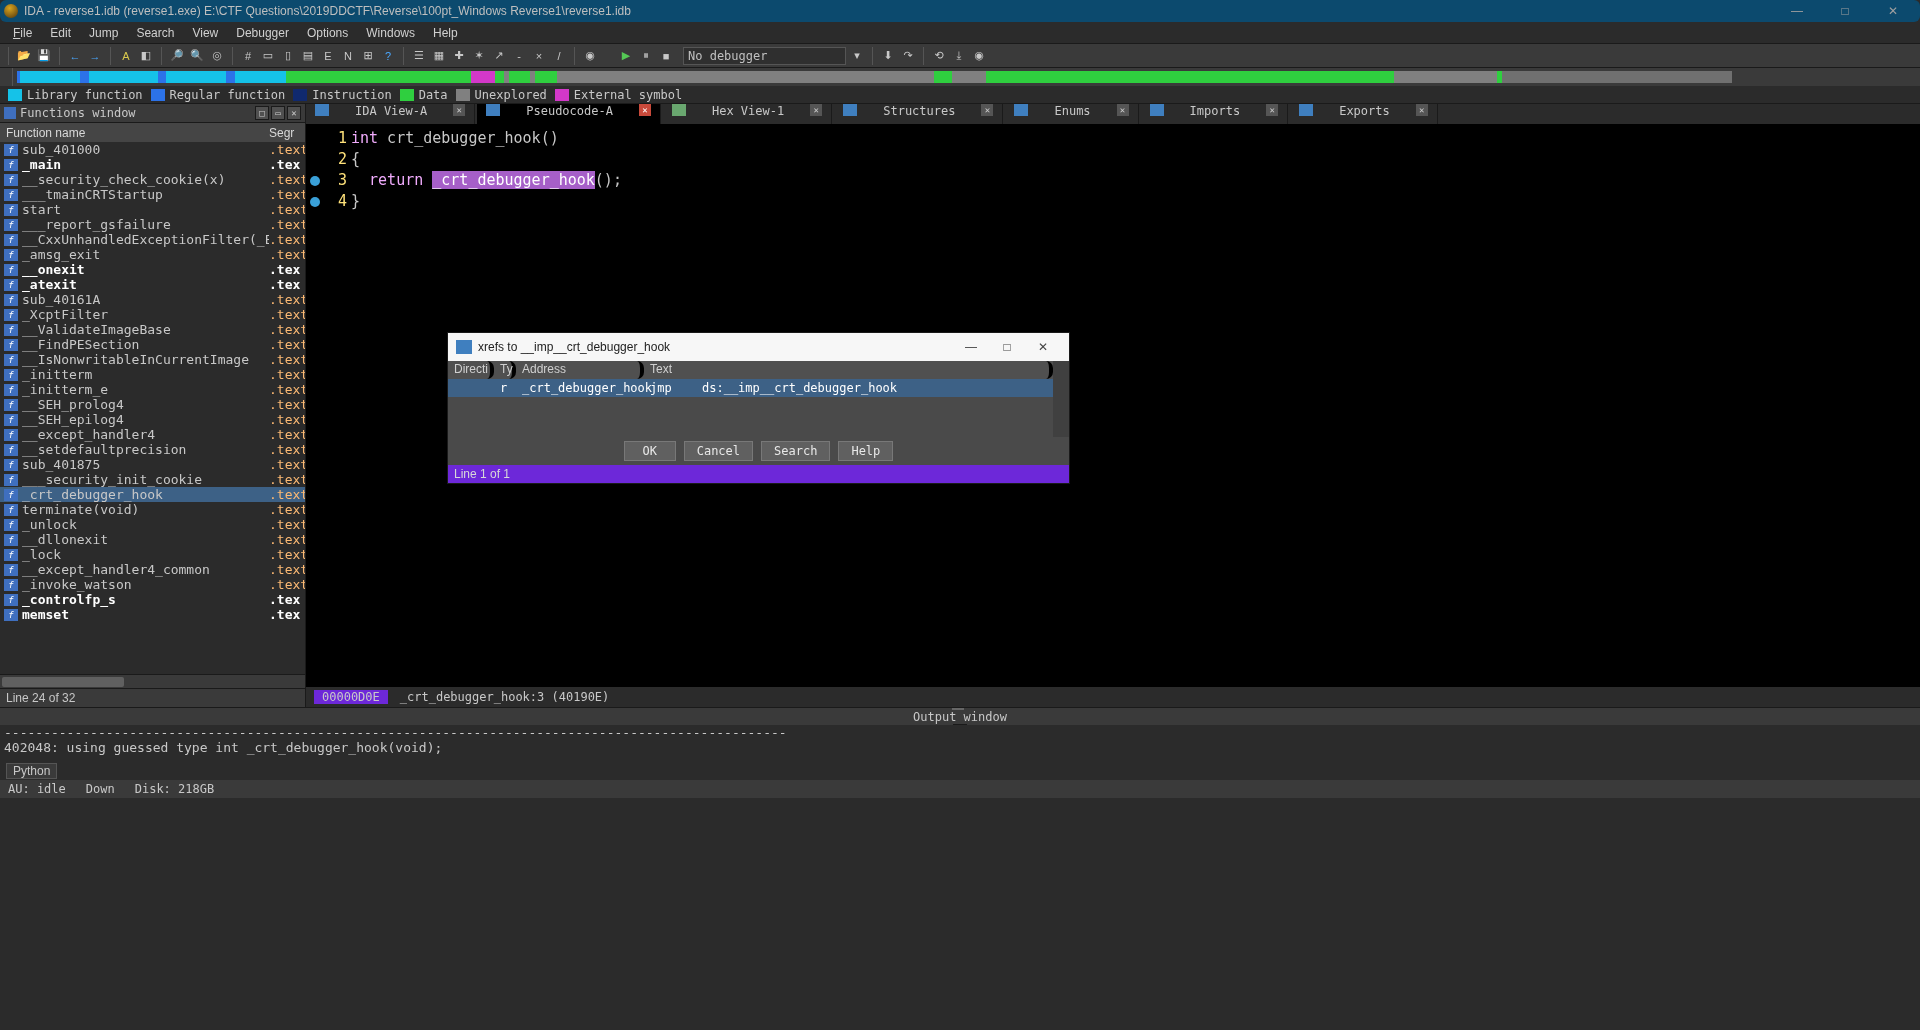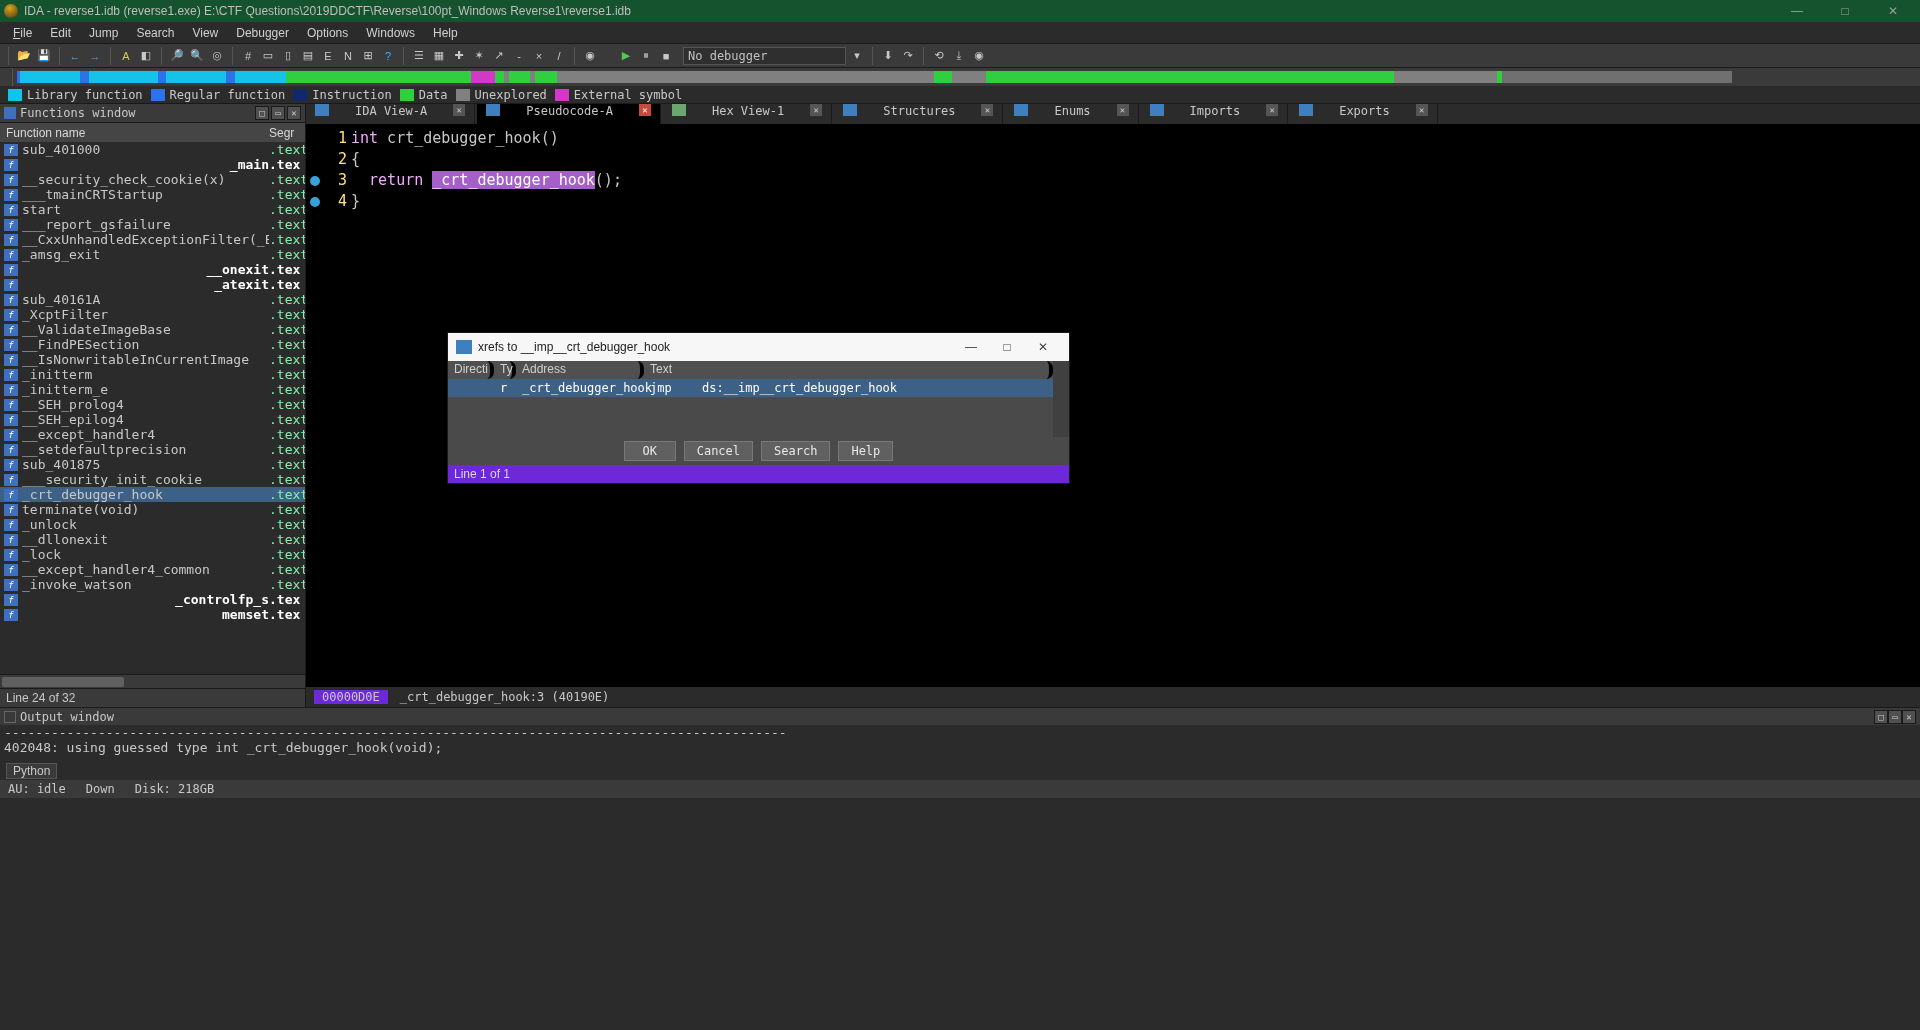--- a/index.html
+++ b/index.html
@@ -11,26 +11,27 @@
   width: 1920px;
   height: 1030px;
   overflow: hidden;
   position: relative;
 }
 .mono { font-family: "Consolas", "Courier New", monospace; }
 
 
 .titlebar {
   height: 22px;
-  background: #14532d;
+  background: #0c4a6e;
   display: flex;
   align-items: center;
   padding: 0 4px;
   color: #bfbfbf;
   font-size: 12px;
+  border-radius: 6px;
 }
 .titlebar .app-icon {
   width: 14px; height: 14px;
   background: radial-gradient(circle at 40% 30%, #d9a520 0%, #6b4a10 80%);
   border-radius: 50%;
   margin-right: 6px;
 }
 .titlebar .title-text { flex: 1; }
 .titlebar .win-btns { display: flex; gap: 18px; padding-right: 8px; }
 .titlebar .win-btns span { width: 30px; text-align: center; color: #a0a0a0; cursor: default; }
@@ -178,22 +179,22 @@
   background: #3f6fbf;
   display: inline-block;
   margin: 0 4px;
   color: #fff;
   font-size: 9px;
   font-style: italic;
   text-align: center;
   line-height: 12px;
 }
 .func-name { flex: 1; color: #c8c8c8; white-space: nowrap; overflow: hidden; text-overflow: clip; }
-.func-name.bold { color: #fff; font-weight: bold; text-align: right; }
-.func-seg { width: 36px; color: #86efac; }
+.func-name.bold { color: #fff; font-weight: bold; }
+.func-seg { width: 36px; color: #fdba74; }
 .func-seg.bold { color: #fff; font-weight: bold; }
 .func-scroll-h {
   height: 14px;
   background: #3a3a3a;
   border-top: 1px solid #1a1a1a;
   position: relative;
 }
 .func-scroll-h::after {
   content: "";
   position: absolute;
@@ -313,20 +314,21 @@
 }
 .output-header {
   height: 17px;
   background: #3a3a3a;
   display: flex;
   align-items: center;
   padding: 0 4px;
   font-family: "Consolas", monospace;
   font-size: 12px;
   color: #c8c8c8;
+  flex-direction: column;
 }
 .output-header .spacer { flex: 1; }
 .output-body {
   flex: 1;
   background: #2b2b2b;
   padding: 0 4px;
   font-family: "Consolas", monospace;
   font-size: 13px;
   color: #c8c8c8;
   overflow: hidden;

